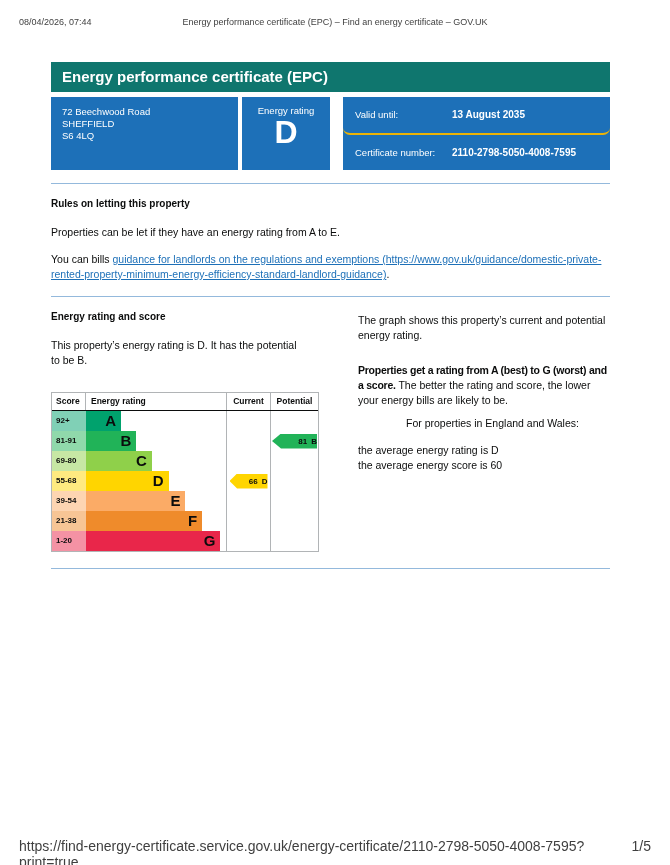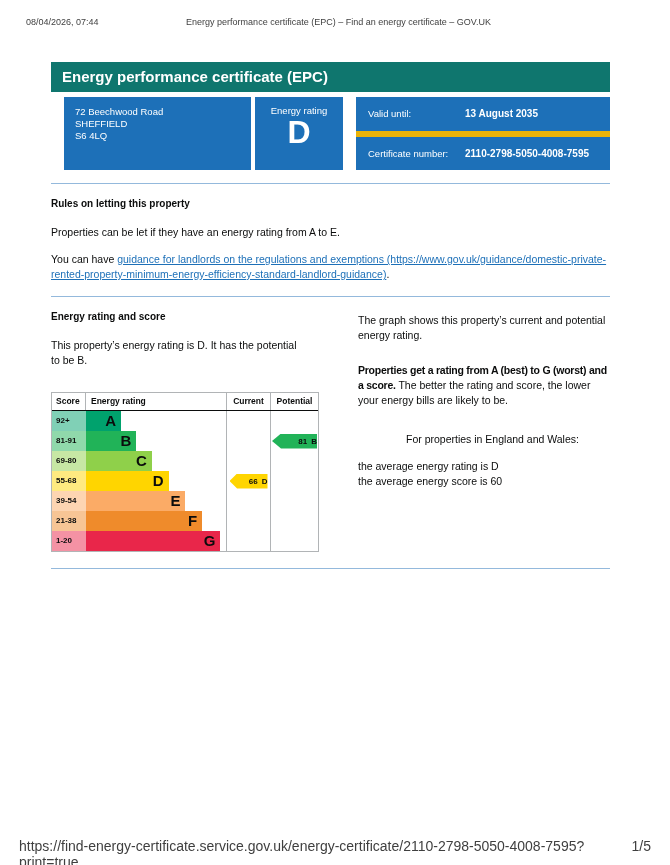--- a/index.html
+++ b/index.html
@@ -1,39 +1,39 @@
 <!DOCTYPE html>
 <html><head>
 <meta charset="utf-8">
 <style>
   html,body{margin:0;padding:0;background:#fff;}
   body{width:670px;height:865px;position:relative;overflow:hidden;
        font-family:"Liberation Sans","DejaVu Sans",sans-serif;color:#0b0c0c;}
 
   
-  .print-header{position:absolute;top:17px;left:26px;right:19px;font-size:9px;color:#3f3f3f;text-align:center;}
+  .print-header{position:absolute;top:17px;left:19px;right:19px;font-size:9px;color:#3f3f3f;text-align:center;}
   .ph-date{position:absolute;left:0;top:0;}
   .print-footer{position:absolute;top:838px;left:19px;right:19px;display:flex;
                 justify-content:space-between;font-size:14px;color:#3f3f3f;}
 
   .content{position:absolute;top:62px;left:51px;width:559px;}
 
   .banner{height:30px;line-height:30px;background:#0f766e;color:#fff;
           font-size:15px;font-weight:bold;padding-left:11px;box-sizing:border-box;}
 
   
-  .panel{margin-top:5px;height:73px;display:flex;margin-left:13px;}
+  .panel{margin-top:5px;height:73px;display:flex;}
   .panel-box{background:#1d70b8;color:#fff;box-sizing:border-box;}
   .panel-address{width:187px;padding:9px 11px;font-size:9.5px;line-height:12px;}
   .panel-rating{width:88px;margin-left:4px;text-align:center;padding-top:8px;}
   .rating-label{font-size:9.5px;}
   .rating-letter{font-size:32px;font-weight:bold;line-height:30px;margin-top:1px;}
   .panel-details{margin-left:13px;flex:1;display:flex;flex-direction:column;font-size:9.5px;}
   .panel-row{flex:1;display:flex;align-items:center;padding-left:12px;}
-  .panel-row:first-child{border-bottom:6px solid #eab308;}
+  .panel-row:first-child{border-bottom:2px solid #eab308;border-radius:7px;}
   .pd-label{width:97px;}
   .pd-value{font-weight:bold;font-size:10px;}
 
   
   .prop-table{margin-top:5px;font-size:10.5px;}
   .prow{display:flex;padding:6px 0 5px;border-bottom:1px solid #b1b4b6;}
   .plabel{width:284px;}
 
   .divider{border:none;border-top:1px solid #94b9dc;margin:13px 0 0;}
   .divider-mid{margin-top:14px;}
@@ -44,21 +44,21 @@
   a.link{color:#1d70b8;text-decoration:underline;cursor:pointer;}
   .guidance-p{margin-top:12px;}
 
   .two-col{display:flex;}
   .col-left{width:268px;}
   .col-right{width:252px;margin-left:39px;}
   .col-left .intro-p{max-width:250px;}
   .link-p{margin-top:24px;max-width:240px;}
   .lead-bold{letter-spacing:-0.25px;}
   .explainer-p{margin-top:20px;}
-  .ew-p{margin-top:24px;padding-left:48px;}
+  .ew-p{margin-top:8px;padding-left:48px;}
   .avg-p{margin-top:12px;}
 
   
   .chart{margin-top:24px;width:266px;border:1px solid #b1b4b6;}
   .epc-header{display:flex;height:17px;border-bottom:1px solid #0b0c0c;
               font-size:8.5px;font-weight:bold;align-items:center;}
   .h-score{width:34px;padding-left:4px;box-sizing:border-box;height:100%;line-height:17px;
            border-right:1px solid #b1b4b6;}
   .h-band{width:140px;padding-left:5px;box-sizing:border-box;line-height:17px;}
   .h-cur,.h-pot{box-sizing:border-box;border-left:1px solid #b1b4b6;text-align:center;line-height:17px;height:100%;}
@@ -113,21 +113,21 @@
         <span class="pd-value">2110-2798-5050-4008-7595</span>
       </div>
     </div>
   </div>
 
 
   <hr class="divider">
 
   <h2>Rules on letting this property</h2>
   <p>Properties can be let if they have an energy rating from A to E.</p>
-  <p class="guidance-p"><span>You can have </span><a class="link">guidance for landlords on the regulations and exemptions (https://www.gov.uk/guidance/domestic-private-rented-property-minimum-energy-efficiency-standard-landlord-guidance)</a><span>.</span></p>
+  <p class="guidance-p"><span>You can bills </span><a class="link">guidance for landlords on the regulations and exemptions (https://www.gov.uk/guidance/domestic-private-rented-property-minimum-energy-efficiency-standard-landlord-guidance)</a><span>.</span></p>
 
   <hr class="divider divider-mid">
 
   <div class="two-col">
     <div class="col-left">
       <h2>Energy rating and score</h2>
       <p class="intro-p">This property’s energy rating is D. It has the potential to be B.</p>
 
       <div class="chart">
         <div class="epc-header">

